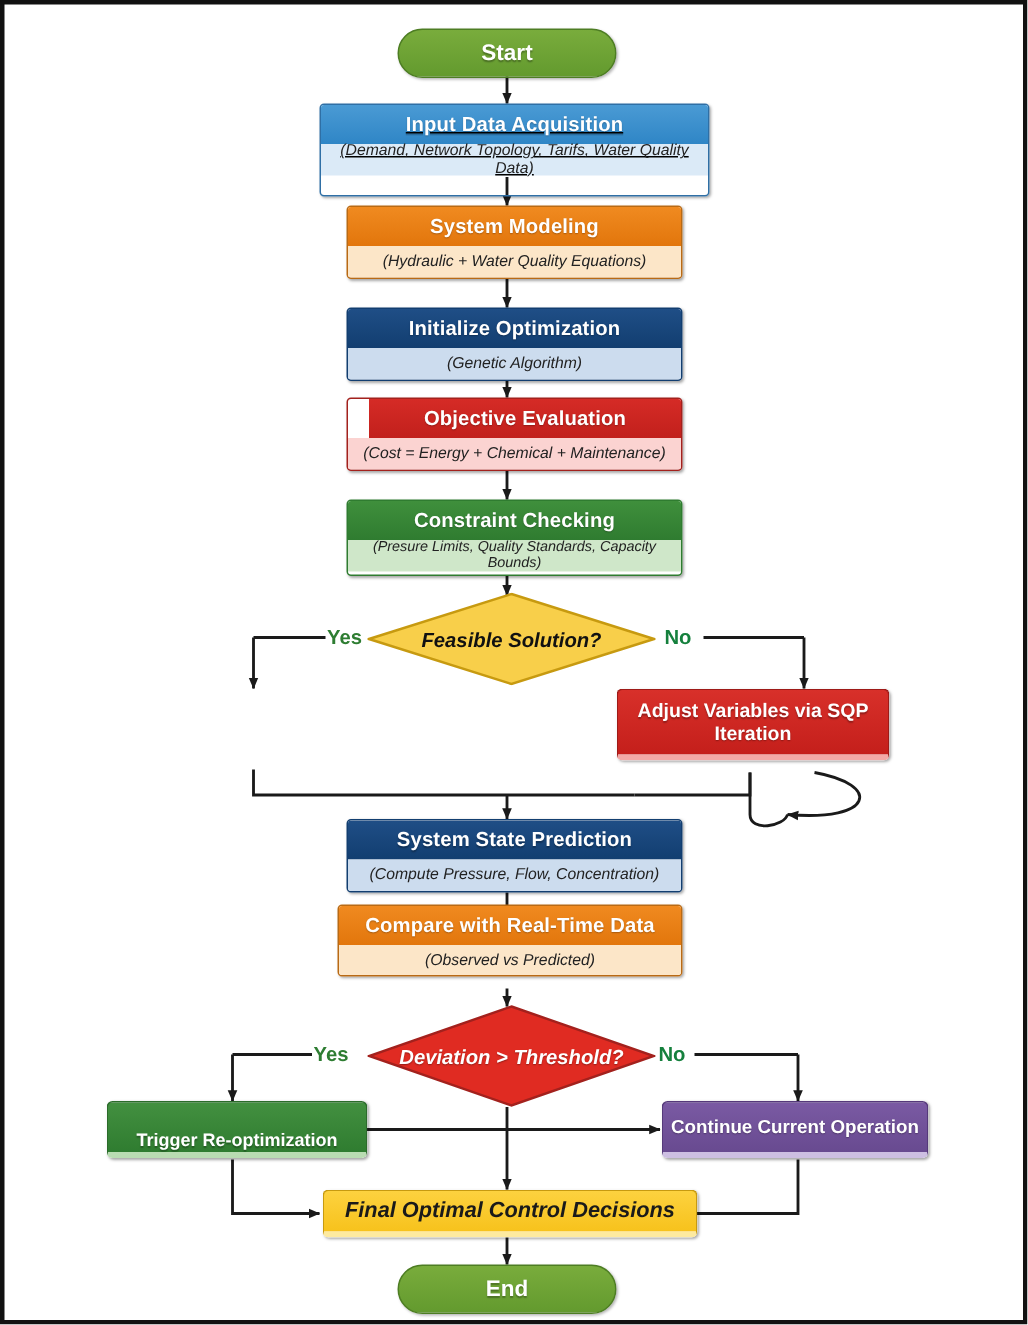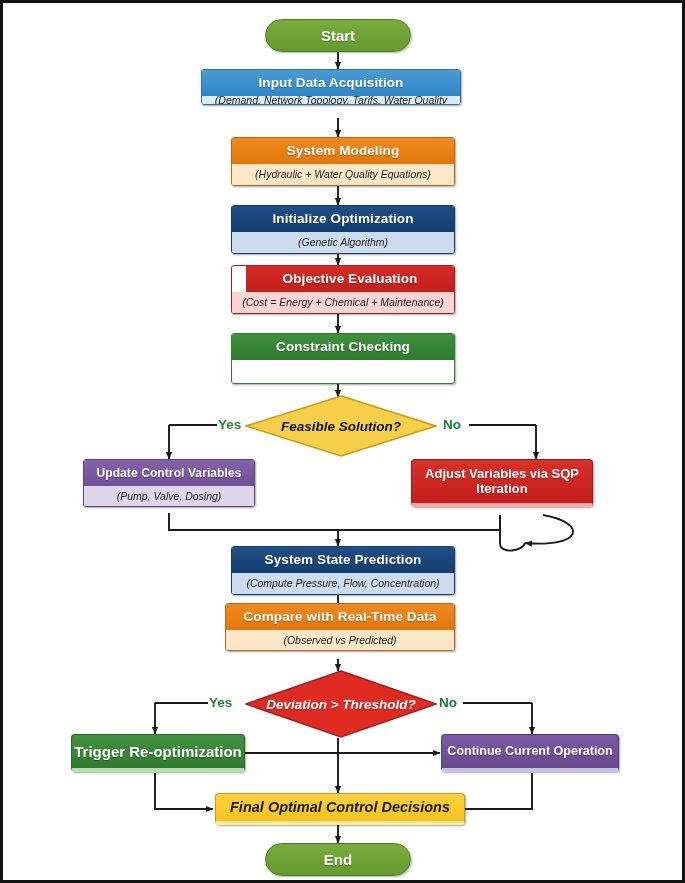--- a/index.html
+++ b/index.html
@@ -35,21 +35,21 @@
   
   .solid{
     border-radius:4px;display:flex;align-items:center;justify-content:center;
     color:#fff;font-weight:bold;font-size:13px;text-align:center;line-height:1.15;
     border:1px solid #7a7a7a;box-shadow:1px 1px 2px rgba(0,0,0,.35);
     text-shadow:0 1px 1px rgba(0,0,0,.3);overflow:hidden;position:absolute;box-sizing:border-box;
   }
   .s-red{background:linear-gradient(#d8302a,#c41f1b);border-color:#9e1a17;
          border-bottom:4px solid #f3a9a6;}
   .s-green{background:linear-gradient(#439040,#2f7c30);border-color:#2b6b2a;
-           border-bottom:4px solid #b9dcb2;font-size:15px;}
+           border-bottom:4px solid #b9dcb2;font-size:12px;align-items:flex-end;}
   .s-purple{background:linear-gradient(#7a5aa3,#684a90);border-color:#55397a;
             border-bottom:4px solid #cdbfe2;font-size:12.5px;}
   .s-yellow{background:linear-gradient(#fdd23f,#f7c21c);border:1px solid #c79a10;
             border-bottom:4px solid #fdeaa0;color:#1a1a1a;text-shadow:none;
             font-style:italic;font-size:14.5px;}
 
   
   .term{
     position:absolute;box-sizing:border-box;border-radius:22px;
     background:linear-gradient(#79ac3c,#639a2e);border:1px solid #4d7d23;
@@ -132,21 +132,21 @@
         <path d="M529,770 L529,806 L461,806"></path>
 
         <path d="M497,512 L497,540 C497,552 520,548 522,540"></path>
       </g>
     </svg>
 
     <div class="term" style="left:262px;top:16px;width:146px;height:33px;">
       <span>Start</span>
     </div>
 
-    <div class="node proc c-blue" style="left:198px;top:66px;width:260px;height:36px;">
+    <div class="node proc c-blue" style="left:210px;top:66px;width:260px;height:62px;text-decoration:underline;">
       <div class="ttl">Input Data Acquisition</div>
       <div class="sub">(Demand, Network Topology, Tarifs, Water Quality Data)</div>
     </div>
 
     <div class="node proc c-navy" style="left:228px;top:202px;width:224px;height:49px;">
       <div class="ttl">Initialize Optimization</div>
       <div class="sub">(Genetic Algorithm)</div>
     </div>
 
     <div class="node proc c-orange" style="left:228px;top:134px;width:224px;height:49px;">
@@ -154,36 +154,33 @@
       <div class="sub">(Hydraulic + Water Quality Equations)</div>
     </div>
 
     <div class="node proc c-red" style="left:228px;top:262px;width:224px;height:49px;">
       <div class="ttl">Objective Evaluation</div>
       <div class="sub">(Cost = Energy + Chemical + Maintenance)</div>
     </div>
 
     <div class="node proc c-green" style="left:228px;top:330px;width:224px;height:51px;">
       <div class="ttl">Constraint Checking</div>
+      <div class="sub" style="font-size:9.6px;">(Presure Limits, Quality Standards, Capacity Bounds)</div>
     </div>
 
     <div class="diamond d-yellow" style="left:242px;top:392px;width:192px;height:62px;">
       <svg viewBox="0 0 192 62" style="position:absolute;left:0;top:0;width:192px;height:62px;">
         <polygon points="96,1 191,31 96,61 1,31" fill="#f8cf4a" stroke="#c79a10" stroke-width="1.6"></polygon>
       </svg>
       <div class="lbl">Feasible Solution?</div>
     </div>
 
     <div class="blabel yes" style="left:215px;top:414px;">Yes</div>
     <div class="blabel no" style="left:440px;top:414px;">No</div>
 
-    <div class="node proc c-purple" style="left:80px;top:456px;width:172px;height:48px;">
-      <div class="ttl" style="font-size:12px;">Update Control Variables</div>
-      <div class="sub">(Pump, Valve, Dosing)</div>
-    </div>
 
     <div class="solid s-red" style="left:408px;top:456px;width:182px;height:48px;">
       <span>Adjust Variables via SQP Iteration</span>
     </div>
 
     <div class="node proc c-navy" style="left:228px;top:543px;width:224px;height:49px;">
       <div class="ttl">System State Prediction</div>
       <div class="sub">(Compute Pressure, Flow, Concentration)</div>
     </div>
 

